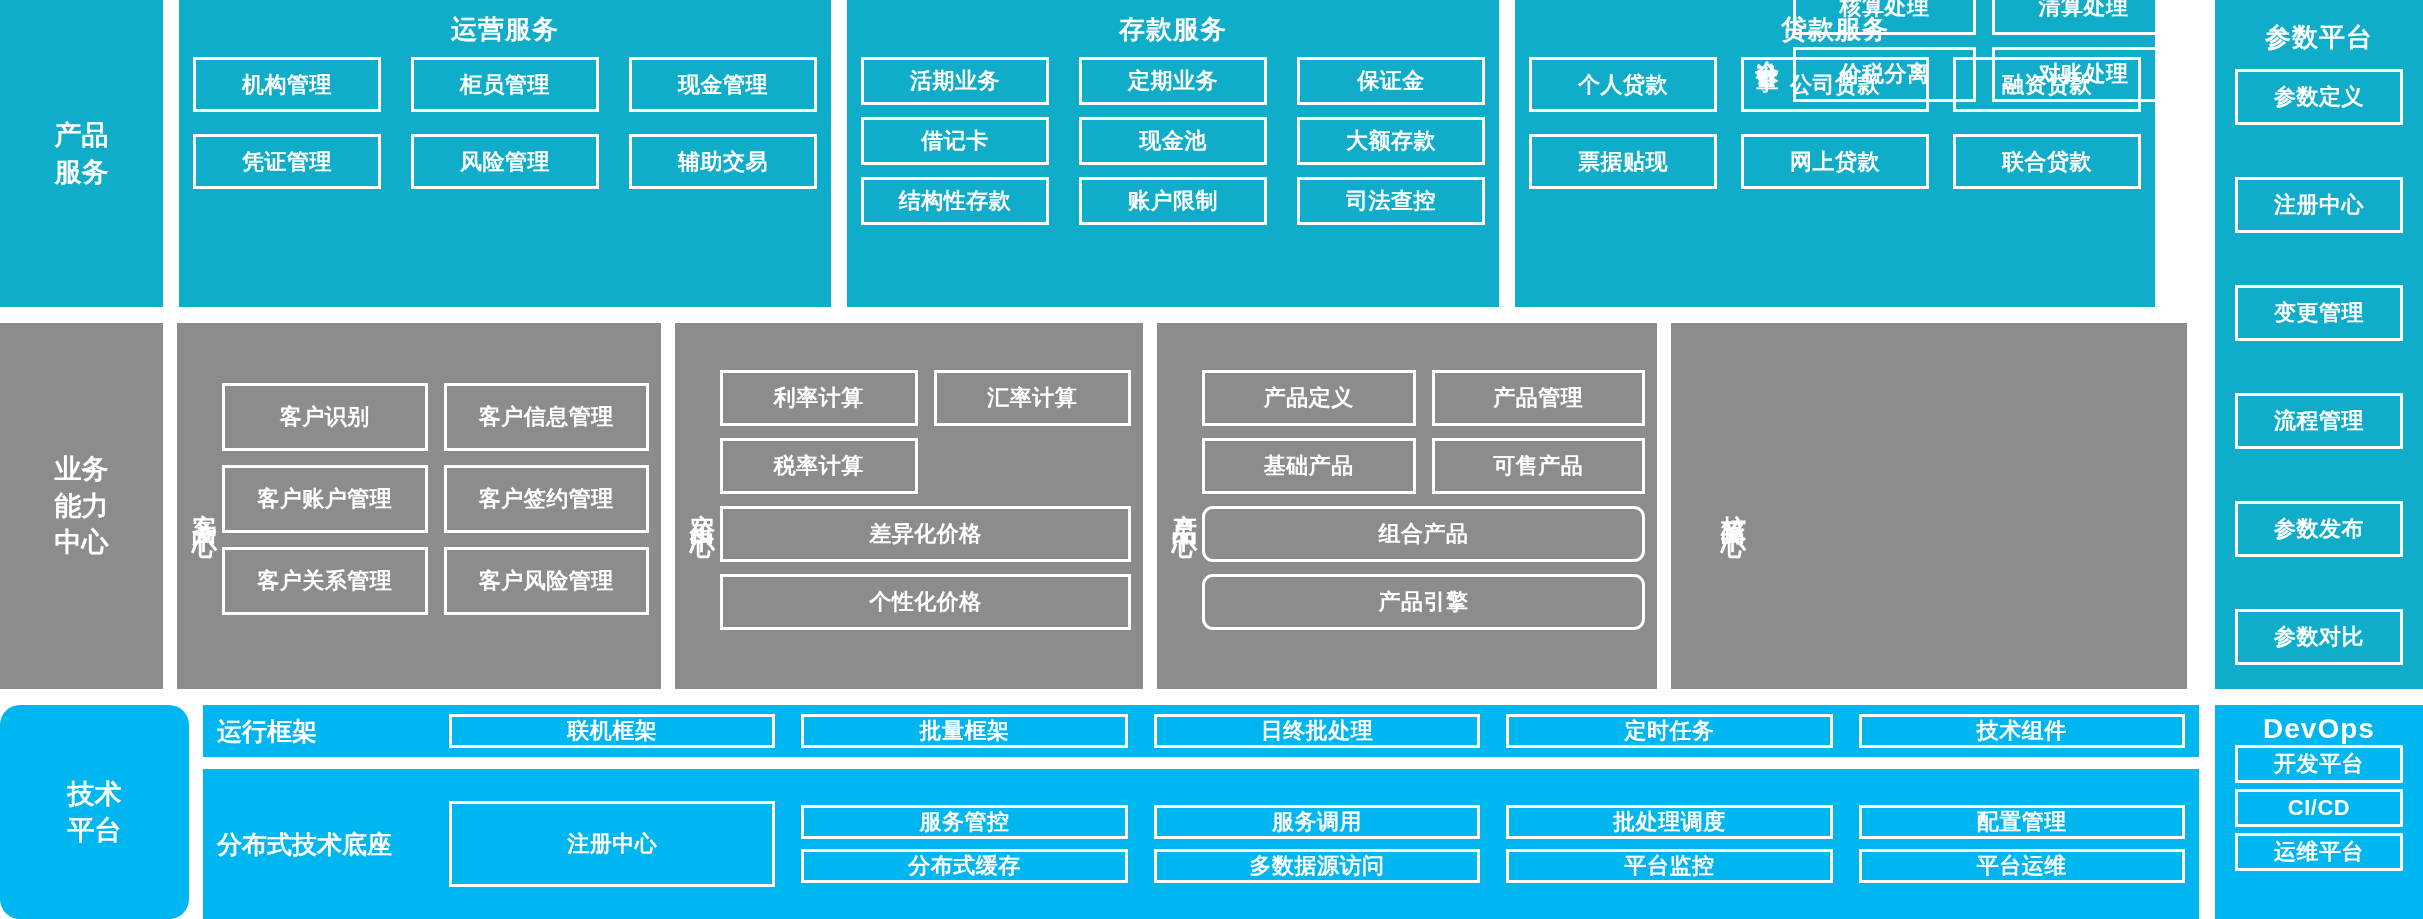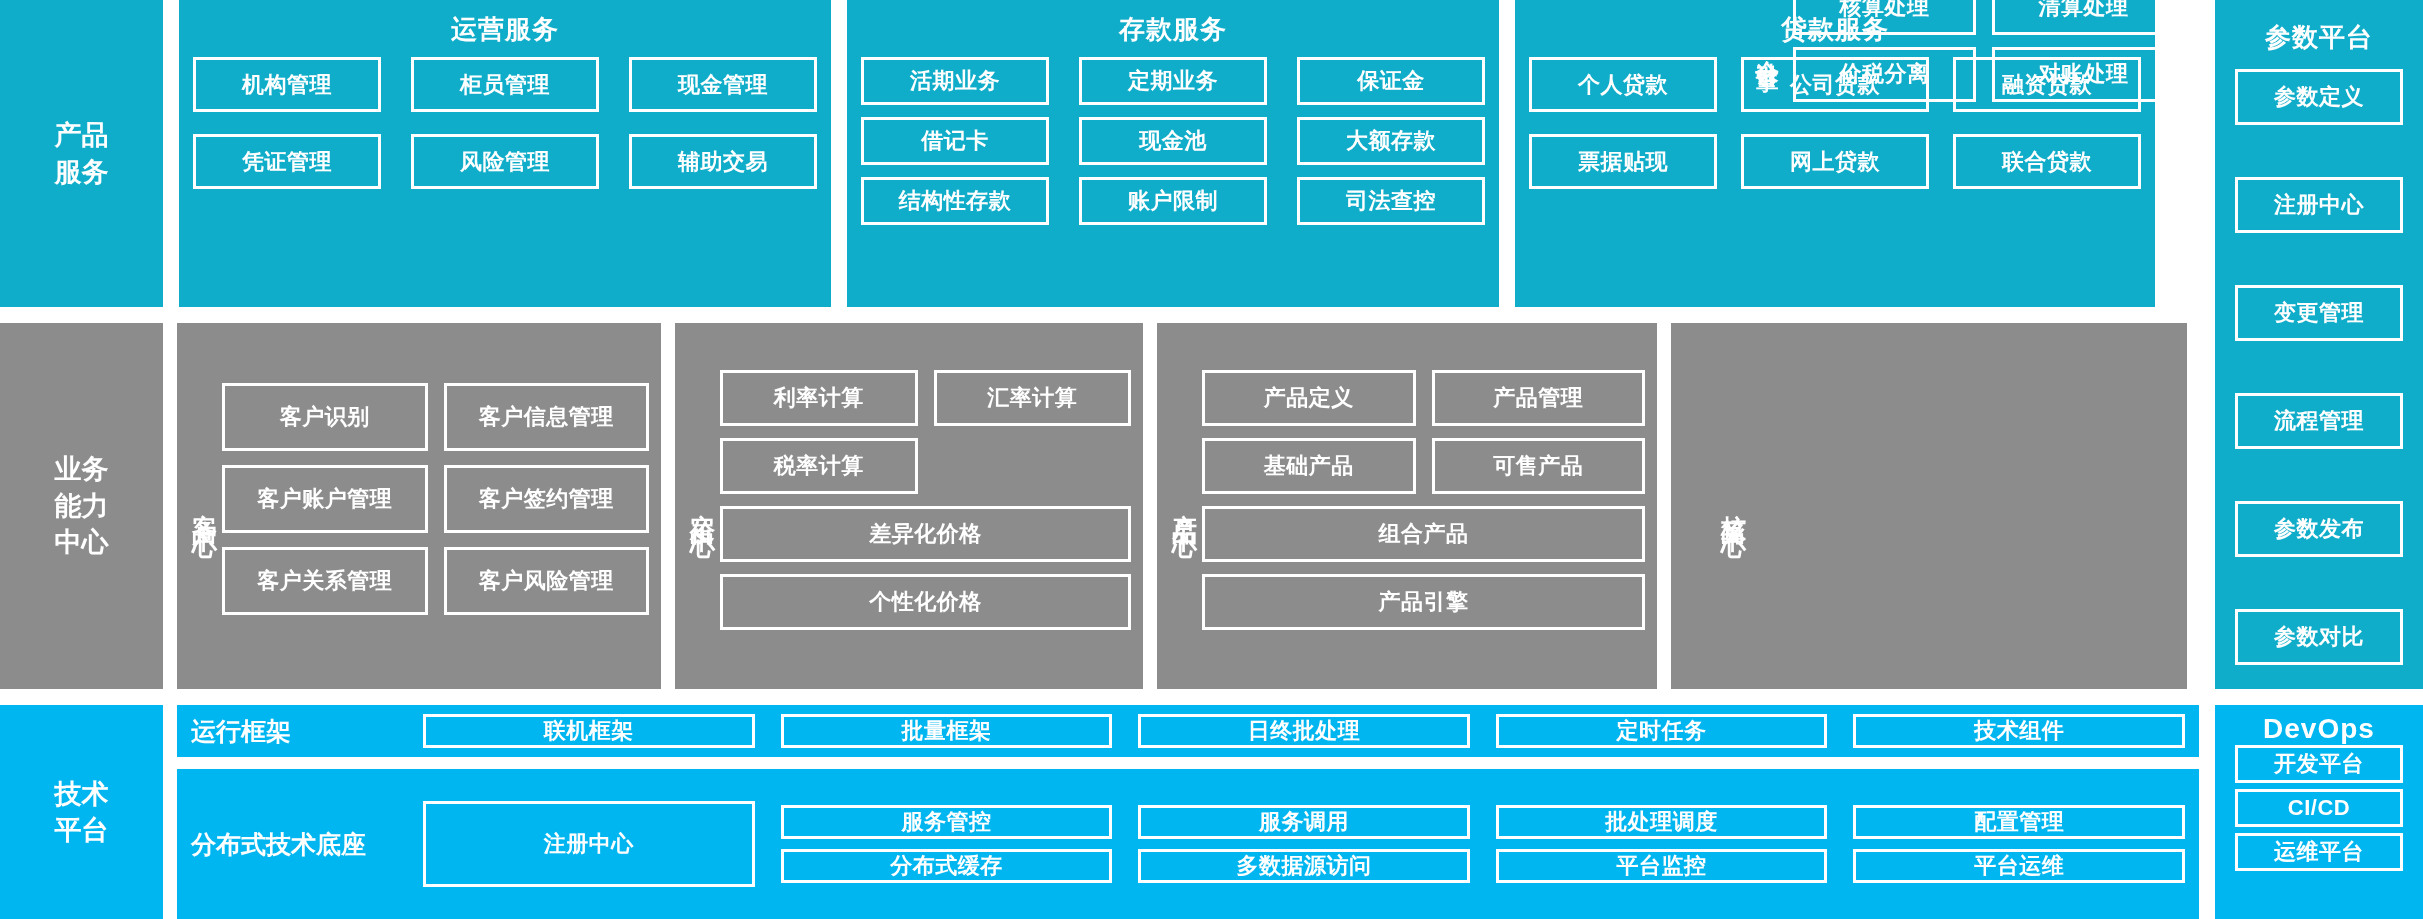--- a/index.html
+++ b/index.html
@@ -64,32 +64,32 @@
   .c-cust .center-body .cell{width:calc(50% - 8px);height:68px;font-size:22px;margin-bottom:14px;}
 
   .c-price{width:468px;height:366px;}
   .c-price .center-body .cell{font-size:22px;margin-bottom:12px;}
   .c-price .center-body .half{width:calc(50% - 8px);height:56px;}
   .c-price .center-body .full{width:100%;height:56px;}
 
   .c-prod{width:500px;height:366px;}
   .c-prod .center-body .cell{font-size:22px;margin-bottom:12px;}
   .c-prod .center-body .half{width:calc(50% - 8px);height:56px;}
-  .c-prod .center-body .full{width:100%;height:56px;}
+  .c-prod .center-body .full{width:100%;height:56px;border-radius:11px;}
 
   .c-acct{width:516px;height:366px;padding-left:47px;}
   .acct-inner{flex:1;display:flex;flex-direction:column;height:100%;justify-content:center;}
   .acct-sub{display:flex;align-items:center;flex:1;}
   .acct-sub .vlabel{font-size:23px;letter-spacing:3px;width:34px;}
   .acct-grid{flex:1;display:flex;flex-wrap:wrap;justify-content:space-between;align-content:center;padding-left:8px;}
   .acct-grid .cell{width:calc(50% - 8px);height:55px;font-size:22px;margin-bottom:12px;}
 
   
   .band3{position:absolute;left:0;top:705px;width:2199px;height:214px;display:flex;gap:14px;}
-  .b3-side{width:163px;height:214px;font-size:27px;}
+  .b3-side{width:189px;height:214px;font-size:27px;border-radius:20px;}
   .b3-stack{flex:1;display:flex;flex-direction:column;gap:12px;height:214px;}
 
   .tp-row{box-sizing:border-box;display:flex;align-items:center;padding:0 14px;}
   .tp-run{height:52px;}
   .tp-base{height:150px;}
   .tp-label{color:#fff;font-weight:bold;font-size:25px;width:232px;flex:0 0 232px;}
   .tp-cells{flex:1;display:flex;justify-content:space-between;align-items:center;gap:26px;}
   .tp-run .cell{flex:1;height:34px;font-size:22px;}
   .tp-col{flex:1;display:flex;flex-direction:column;gap:10px;}
   .tp-col .cell{height:34px;font-size:22px;}

